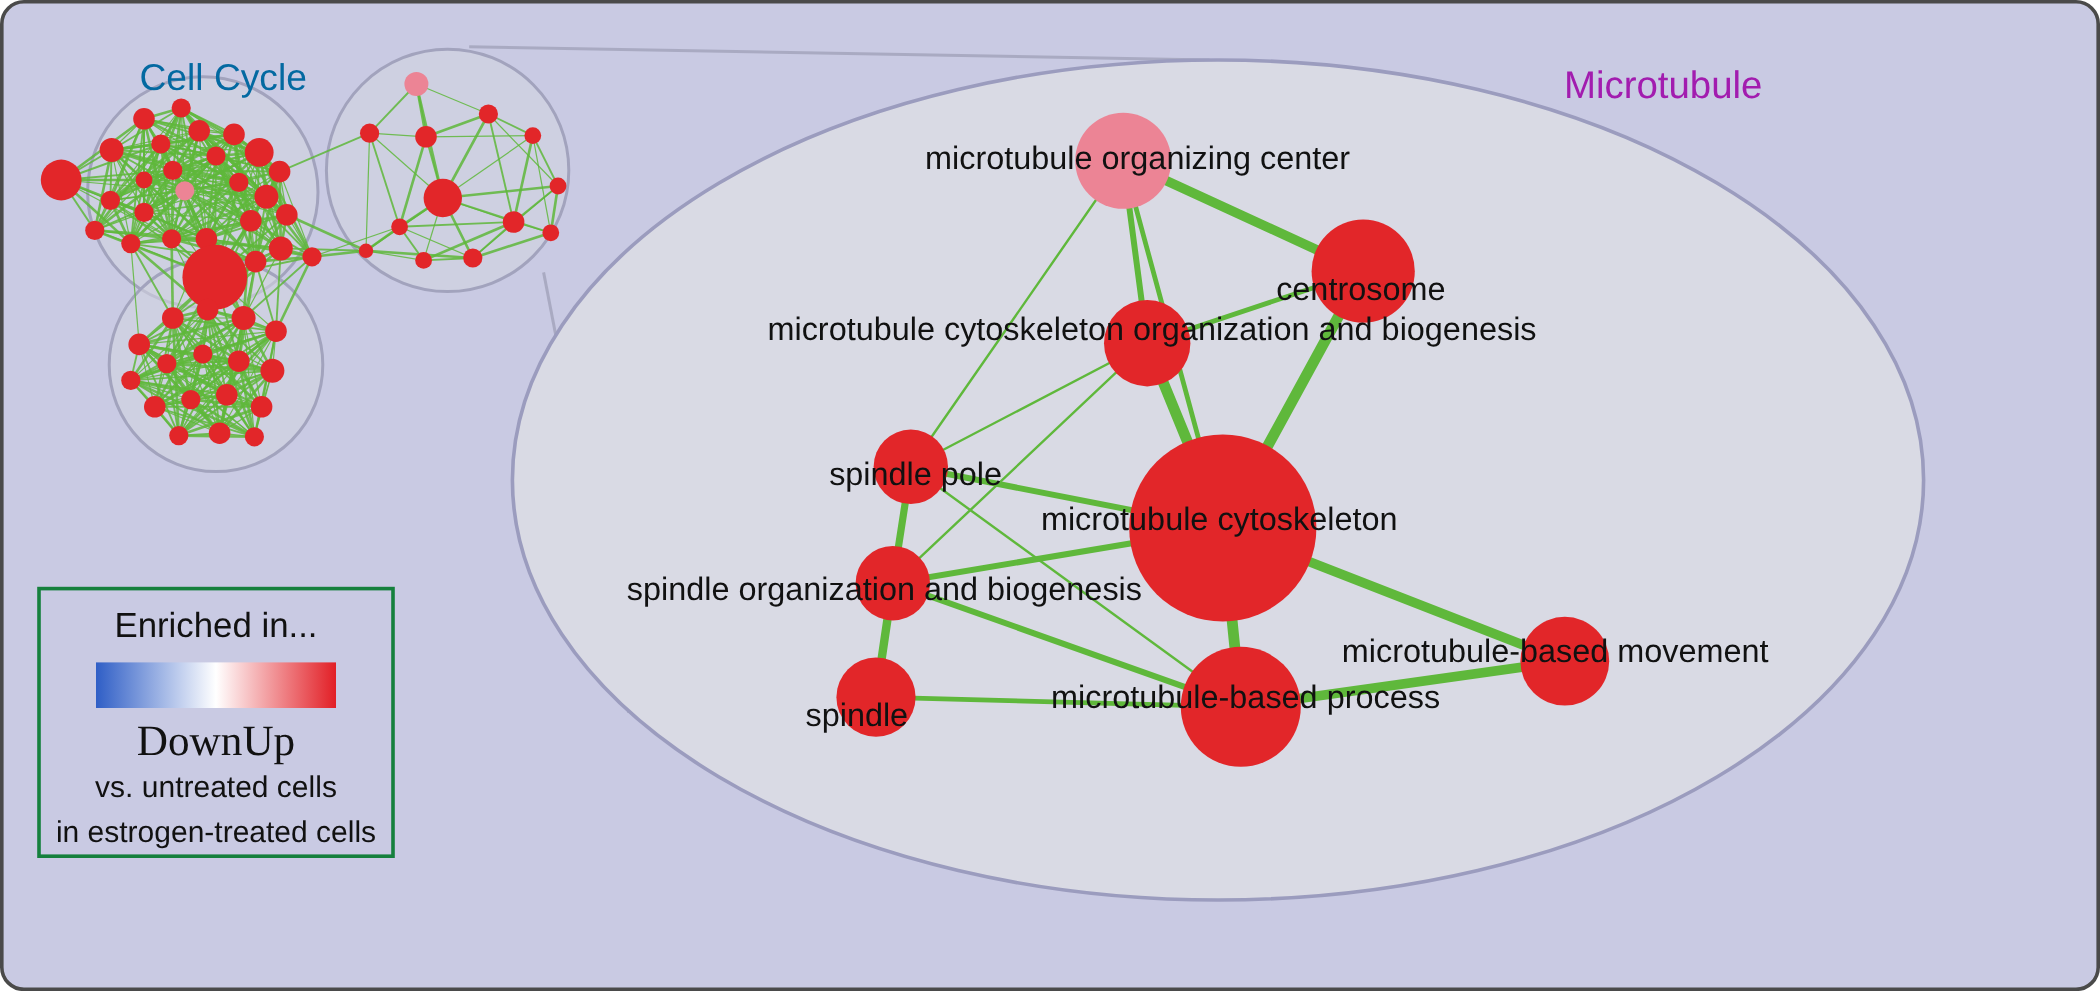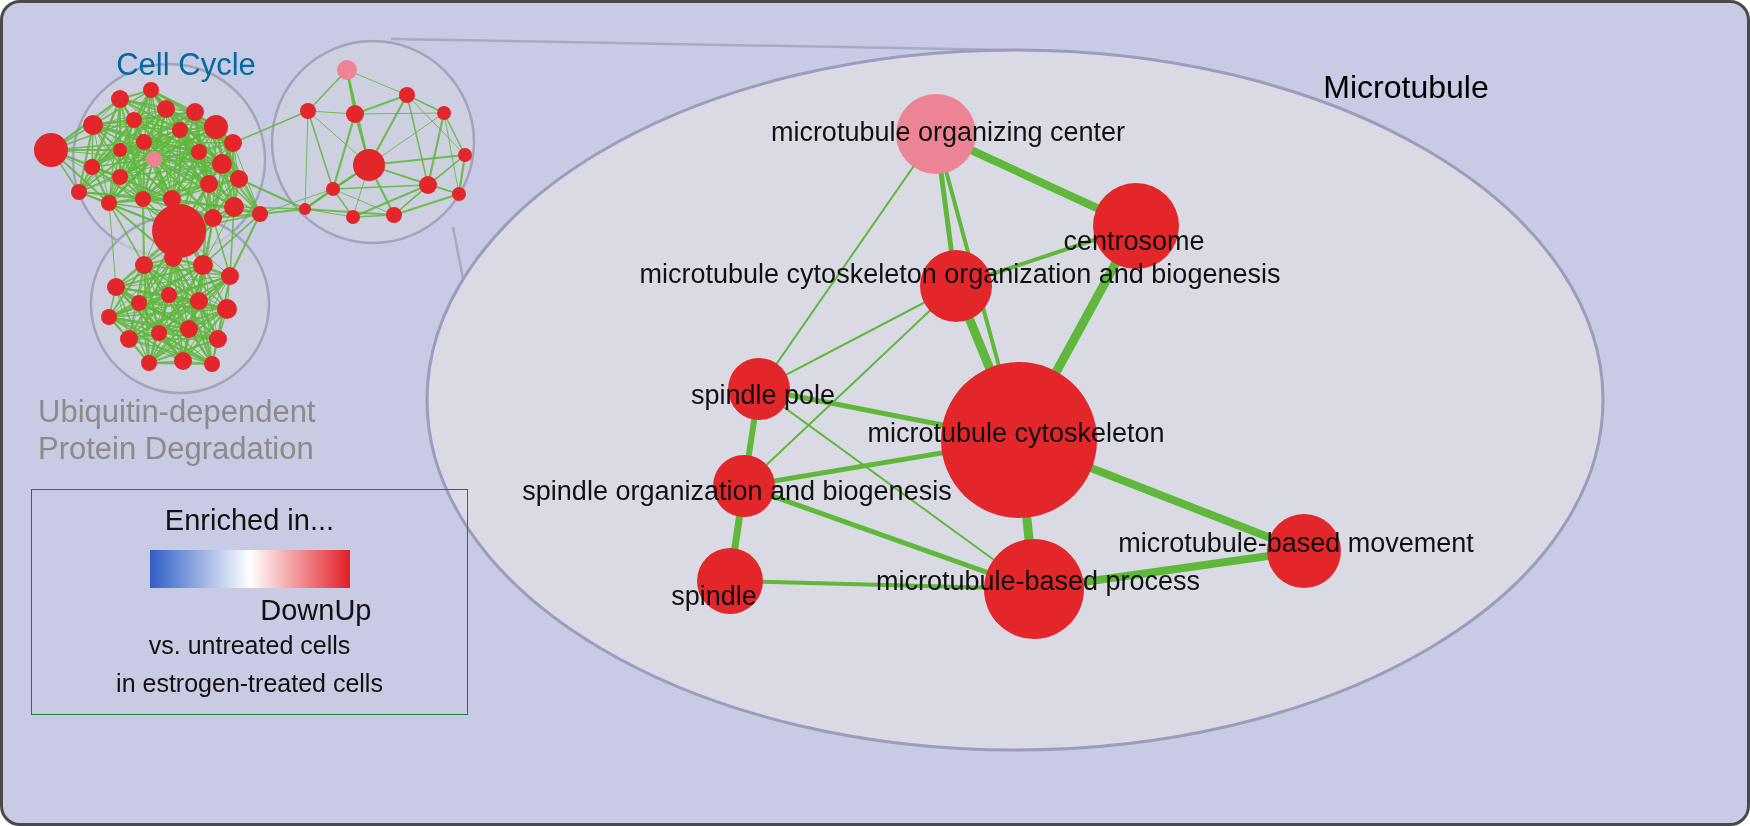--- a/index.html
+++ b/index.html
@@ -21,40 +21,41 @@
   #cell-cycle-label {
     left: 183px; top: 62px;
     transform: translate(-50%, -50%);
     font-size: 31px; color: #0369a1;
   }
   #ubiquitin-label {
     left: 35px; top: 390px;
     font-size: 31px; color: #8b8b8b; line-height: 37px;
   }
   #mt-title {
-    left: 1383px; top: 84px;
+    left: 1383px; top: 68px;
     transform: translate(-50%, -50%);
-    font-size: 32px; color: #000000; text-align: center; line-height: 39px; margin-left: 20px;
+    font-size: 32px; color: #a21caf; text-align: center; line-height: 39px;
   }
 
   .legend {
     position: absolute;
     left: 28px; top: 486px;
-    width: 437px; height: 226px;
-    border: 1px solid #15803d;
+    width: 298px; height: 226px;
+    border: 3px solid #15803d;
     box-sizing: border-box;
     text-align: center;
     color: #111111;
   }
   .legend-title { margin-top: 14px; font-size: 29px; }
   .legend-bar { width: 200px; height: 38px; margin: 13px auto 0; }
   .legend-row {
     width: 244px; margin: 6px auto 0;
-    display: flex; justify-content: flex-end;
-    font-size: 29px;
+    display: flex; justify-content: center;
+    font-size: 36px;
+    font-family: Liberation Serif, serif;
   }
   .legend-sub { font-size: 25px; margin-top: 4px; }
   .legend-sub.first { margin-top: 9px; }
 </style>
 </head>
 <body>
 
 <div class="figure">
 
   <svg id="net" width="1750" height="826">
@@ -625,24 +626,20 @@
       <text x="760" y="392" text-anchor="middle" dominant-baseline="central" font-size="27" fill="#111111">spindle pole</text>
       <text x="1013" y="430" text-anchor="middle" dominant-baseline="central" font-size="27" fill="#111111">microtubule cytoskeleton</text>
       <text x="734" y="488" text-anchor="middle" dominant-baseline="central" font-size="27" fill="#111111">spindle organization and biogenesis</text>
       <text x="1293" y="540" text-anchor="middle" dominant-baseline="central" font-size="27" fill="#111111">microtubule-based movement</text>
       <text x="711" y="593" text-anchor="middle" dominant-baseline="central" font-size="27" fill="#111111">spindle</text>
       <text x="1035" y="578" text-anchor="middle" dominant-baseline="central" font-size="27" fill="#111111">microtubule-based process</text>
     </svg>
 
   <div class="fig-label" id="cell-cycle-label">Cell Cycle</div>
 
-  <div class="fig-label" id="ubiquitin-label">
-    <div>Ubiquitin-dependent</div>
-    <div>Protein Degradation</div>
-  </div>
 
   <div class="fig-label" id="mt-title">
     <div>Microtubule</div>
   </div>
 
   <div class="legend">
     <div class="legend-title">Enriched in...</div>
     <div class="legend-bar" id="legend-bar" style="background: linear-gradient(to right, rgb(47, 94, 198), rgb(255, 255, 255), rgb(226, 31, 38));"></div>
     <div class="legend-row">
       <span>Down</span>

